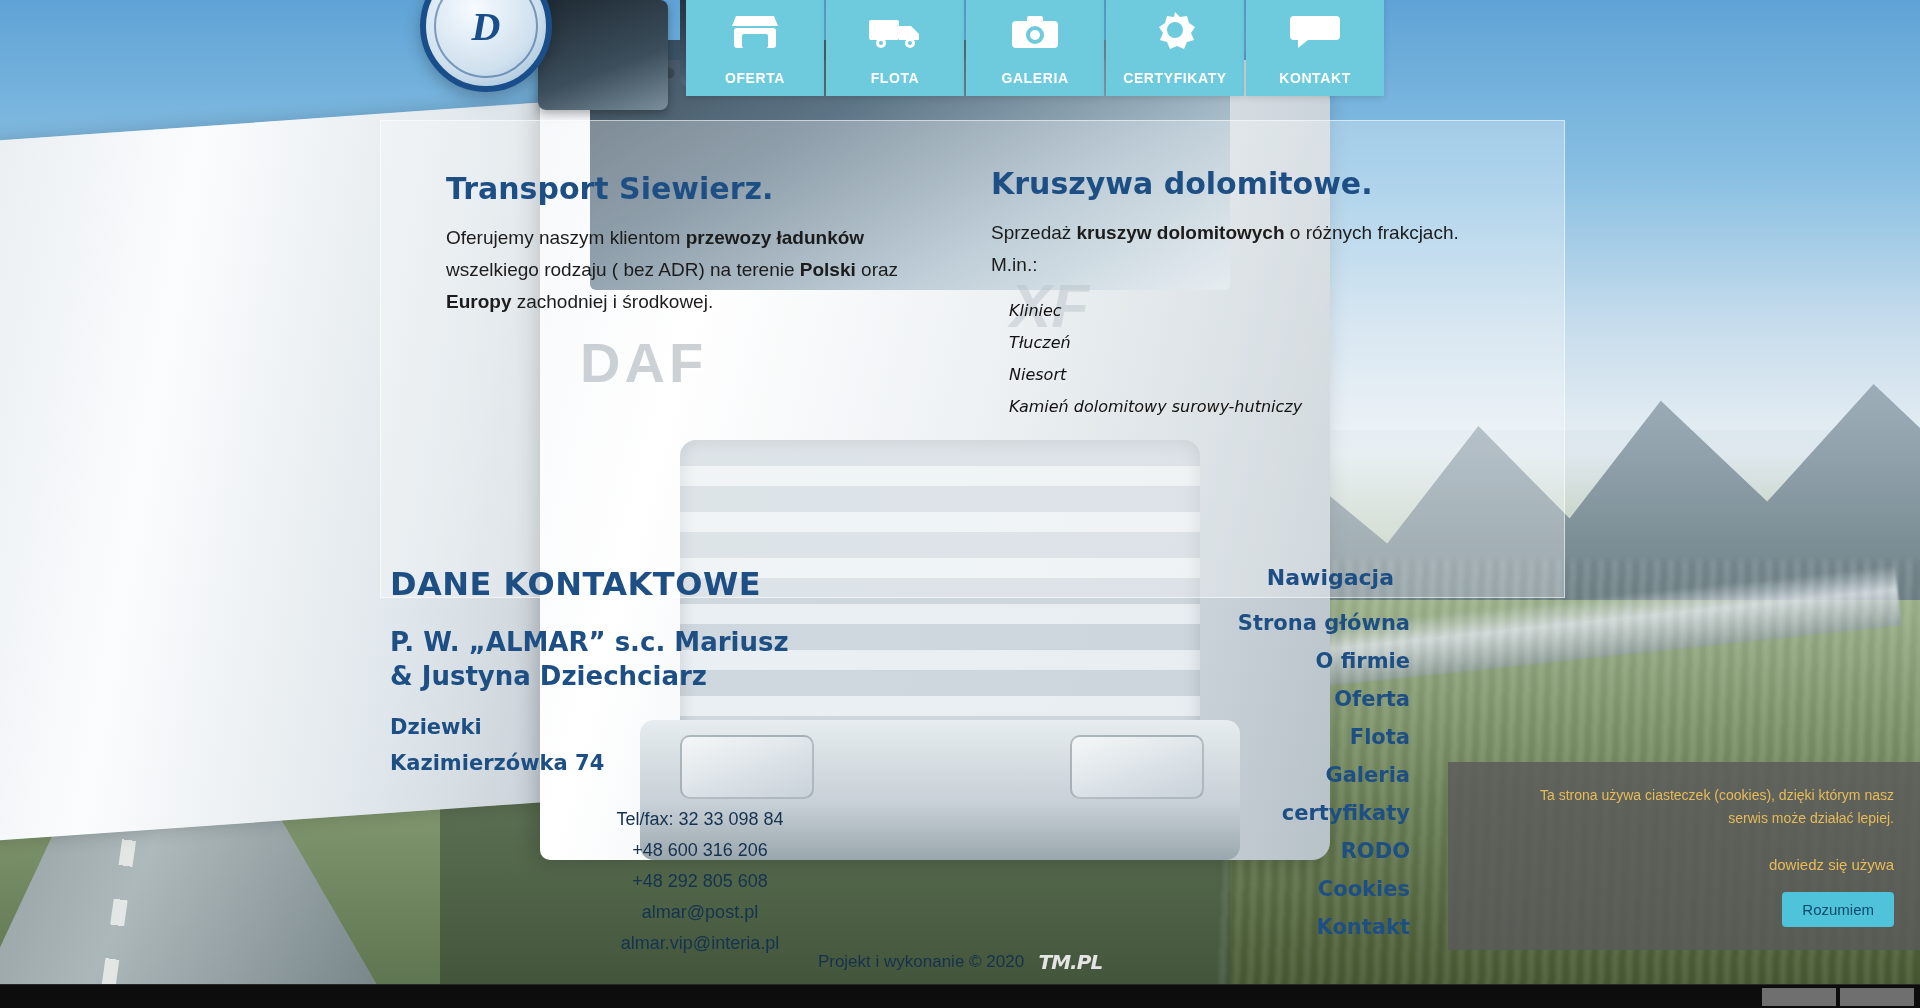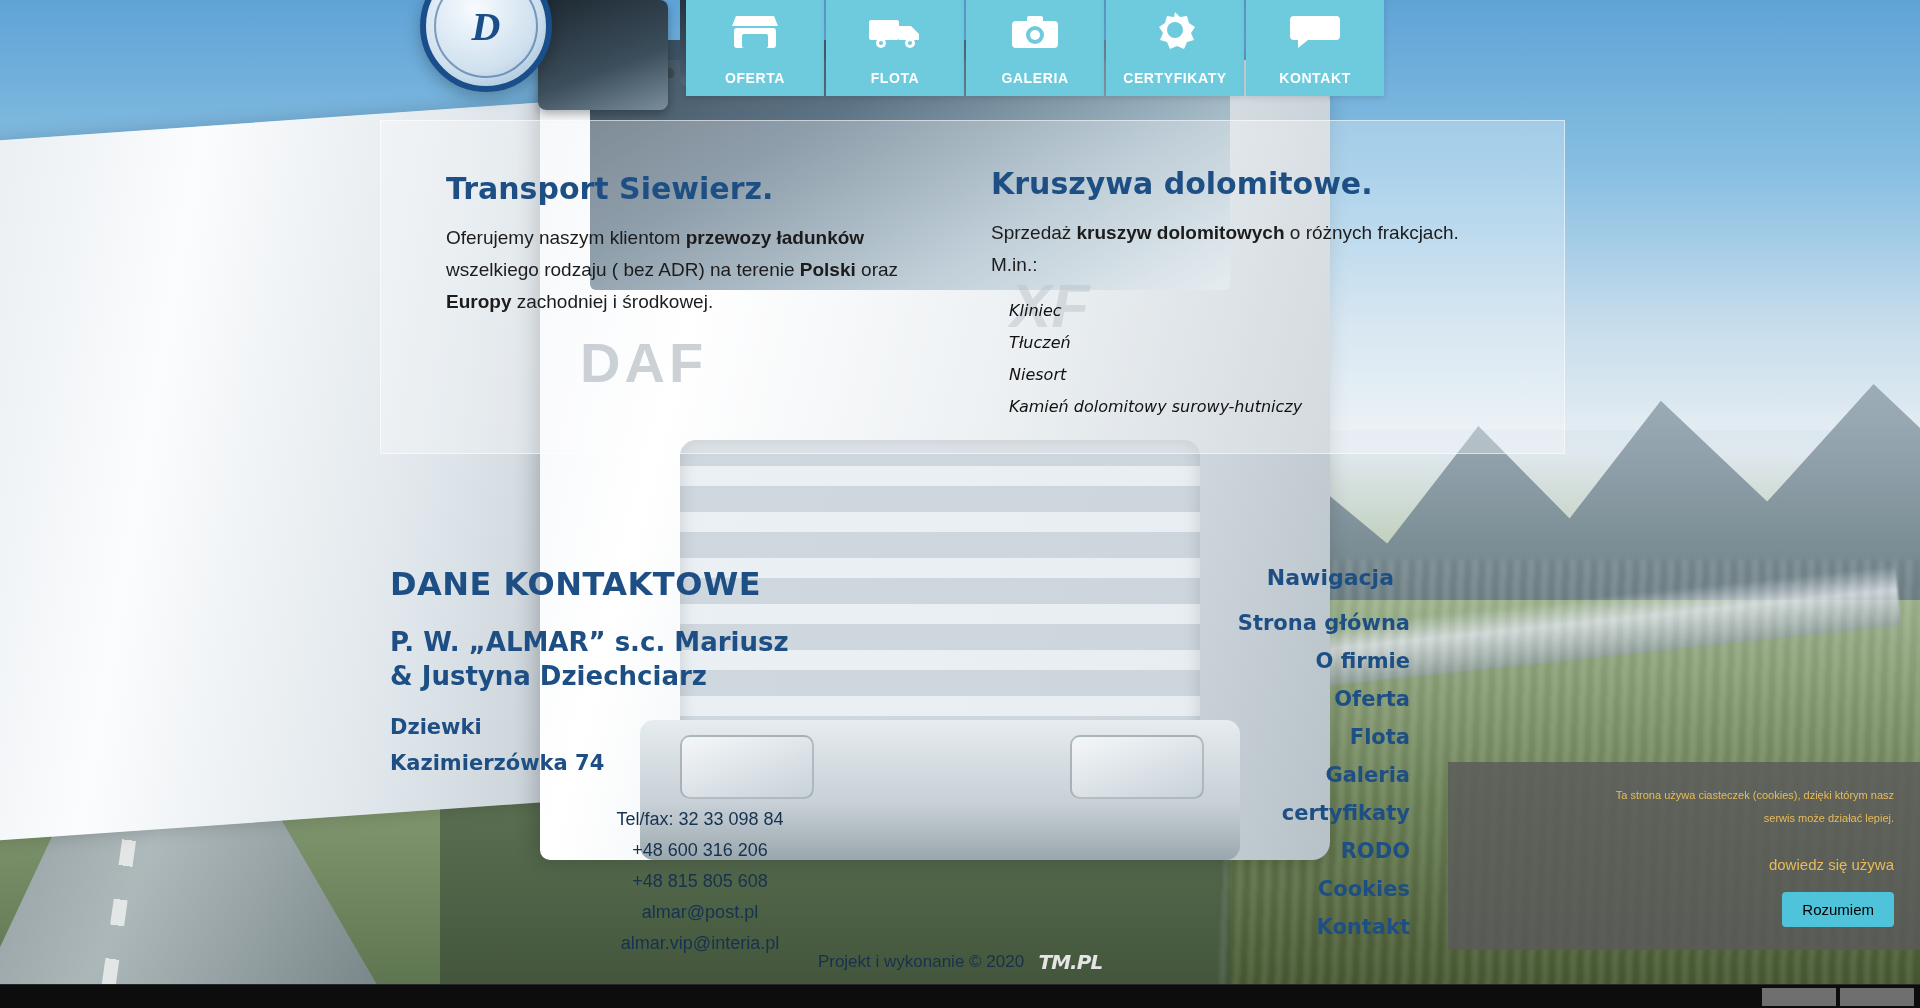--- a/index.html
+++ b/index.html
@@ -197,21 +197,21 @@
   .nav-icon { color: #ffffff; margin-bottom: 14px; }
   .nav-label {
     font-size: 14px; font-weight: bold; color: #ffffff;
     letter-spacing: .6px;
   }
 
   
   .content-panel {
     position: absolute;
     left: 380px; top: 120px;
-    width: 1185px; height: 334px;
+    width: 1185px; height: 478px;
     background: rgba(255,255,255,.30);
     border: 1px solid rgba(255,255,255,.55);
     box-sizing: border-box;
     z-index: 20;
   }
   .col-left { position: absolute; left: 65px; top: 50px; width: 470px; }
   .col-right { position: absolute; left: 610px; top: 45px; width: 520px; }
 
   h2.head {
     margin: 0 0 16px 0;
@@ -329,35 +329,35 @@
     right: 0; top: 762px;
     width: 472px; height: 188px;
     background: rgba(90,90,90,.82);
     color: #e8bb5a;
     padding: 22px 26px;
     box-sizing: border-box;
     z-index: 60;
     text-align: right;
   }
   .cookie .c-text {
-    font-size: 11px; line-height: 23px; color: #e8bb5a;
+    font-size: 14px; line-height: 23px; color: #e8bb5a;
   }
   .cookie .c-more {
     display: inline-block;
     margin-top: 26px;
     font-size: 15px;
     color: #e8bb5a;
     text-decoration: none;
   }
   .cookie .c-btn {
     display: block;
     margin-left: auto;
     margin-top: 18px;
     background: #4fc3d9;
-    color: #000000;
+    color: #0c4a6e;
     border: none;
     border-radius: 4px;
     padding: 9px 20px;
     font-size: 15px;
     font-family: "Liberation Sans", sans-serif;
     cursor: pointer;
   }
 
   
   .taskbar {
@@ -501,21 +501,21 @@
       <div>P. W. „ALMAR” s.c. Mariusz</div>
       <div>&amp; Justyna Dziechciarz</div>
     </div>
     <div class="addr">
       <div>Dziewki</div>
       <div>Kazimierzówka 74</div>
     </div>
     <div class="phones">
       <div>Tel/fax: 32 33 098 84</div>
       <div>+48 600 316 206</div>
-      <div>+48 815 805 608</div>
+      <div>+48 292 805 608</div>
       <div>almar@post.pl</div>
       <div>almar.vip@interia.pl</div>
     </div>
   </section>
 
   <nav class="navcol">
     <div class="nav-title">Nawigacja</div>
     <a href="#">Strona główna</a>
     <a href="#">O firmie</a>
     <a href="#">Oferta</a>

